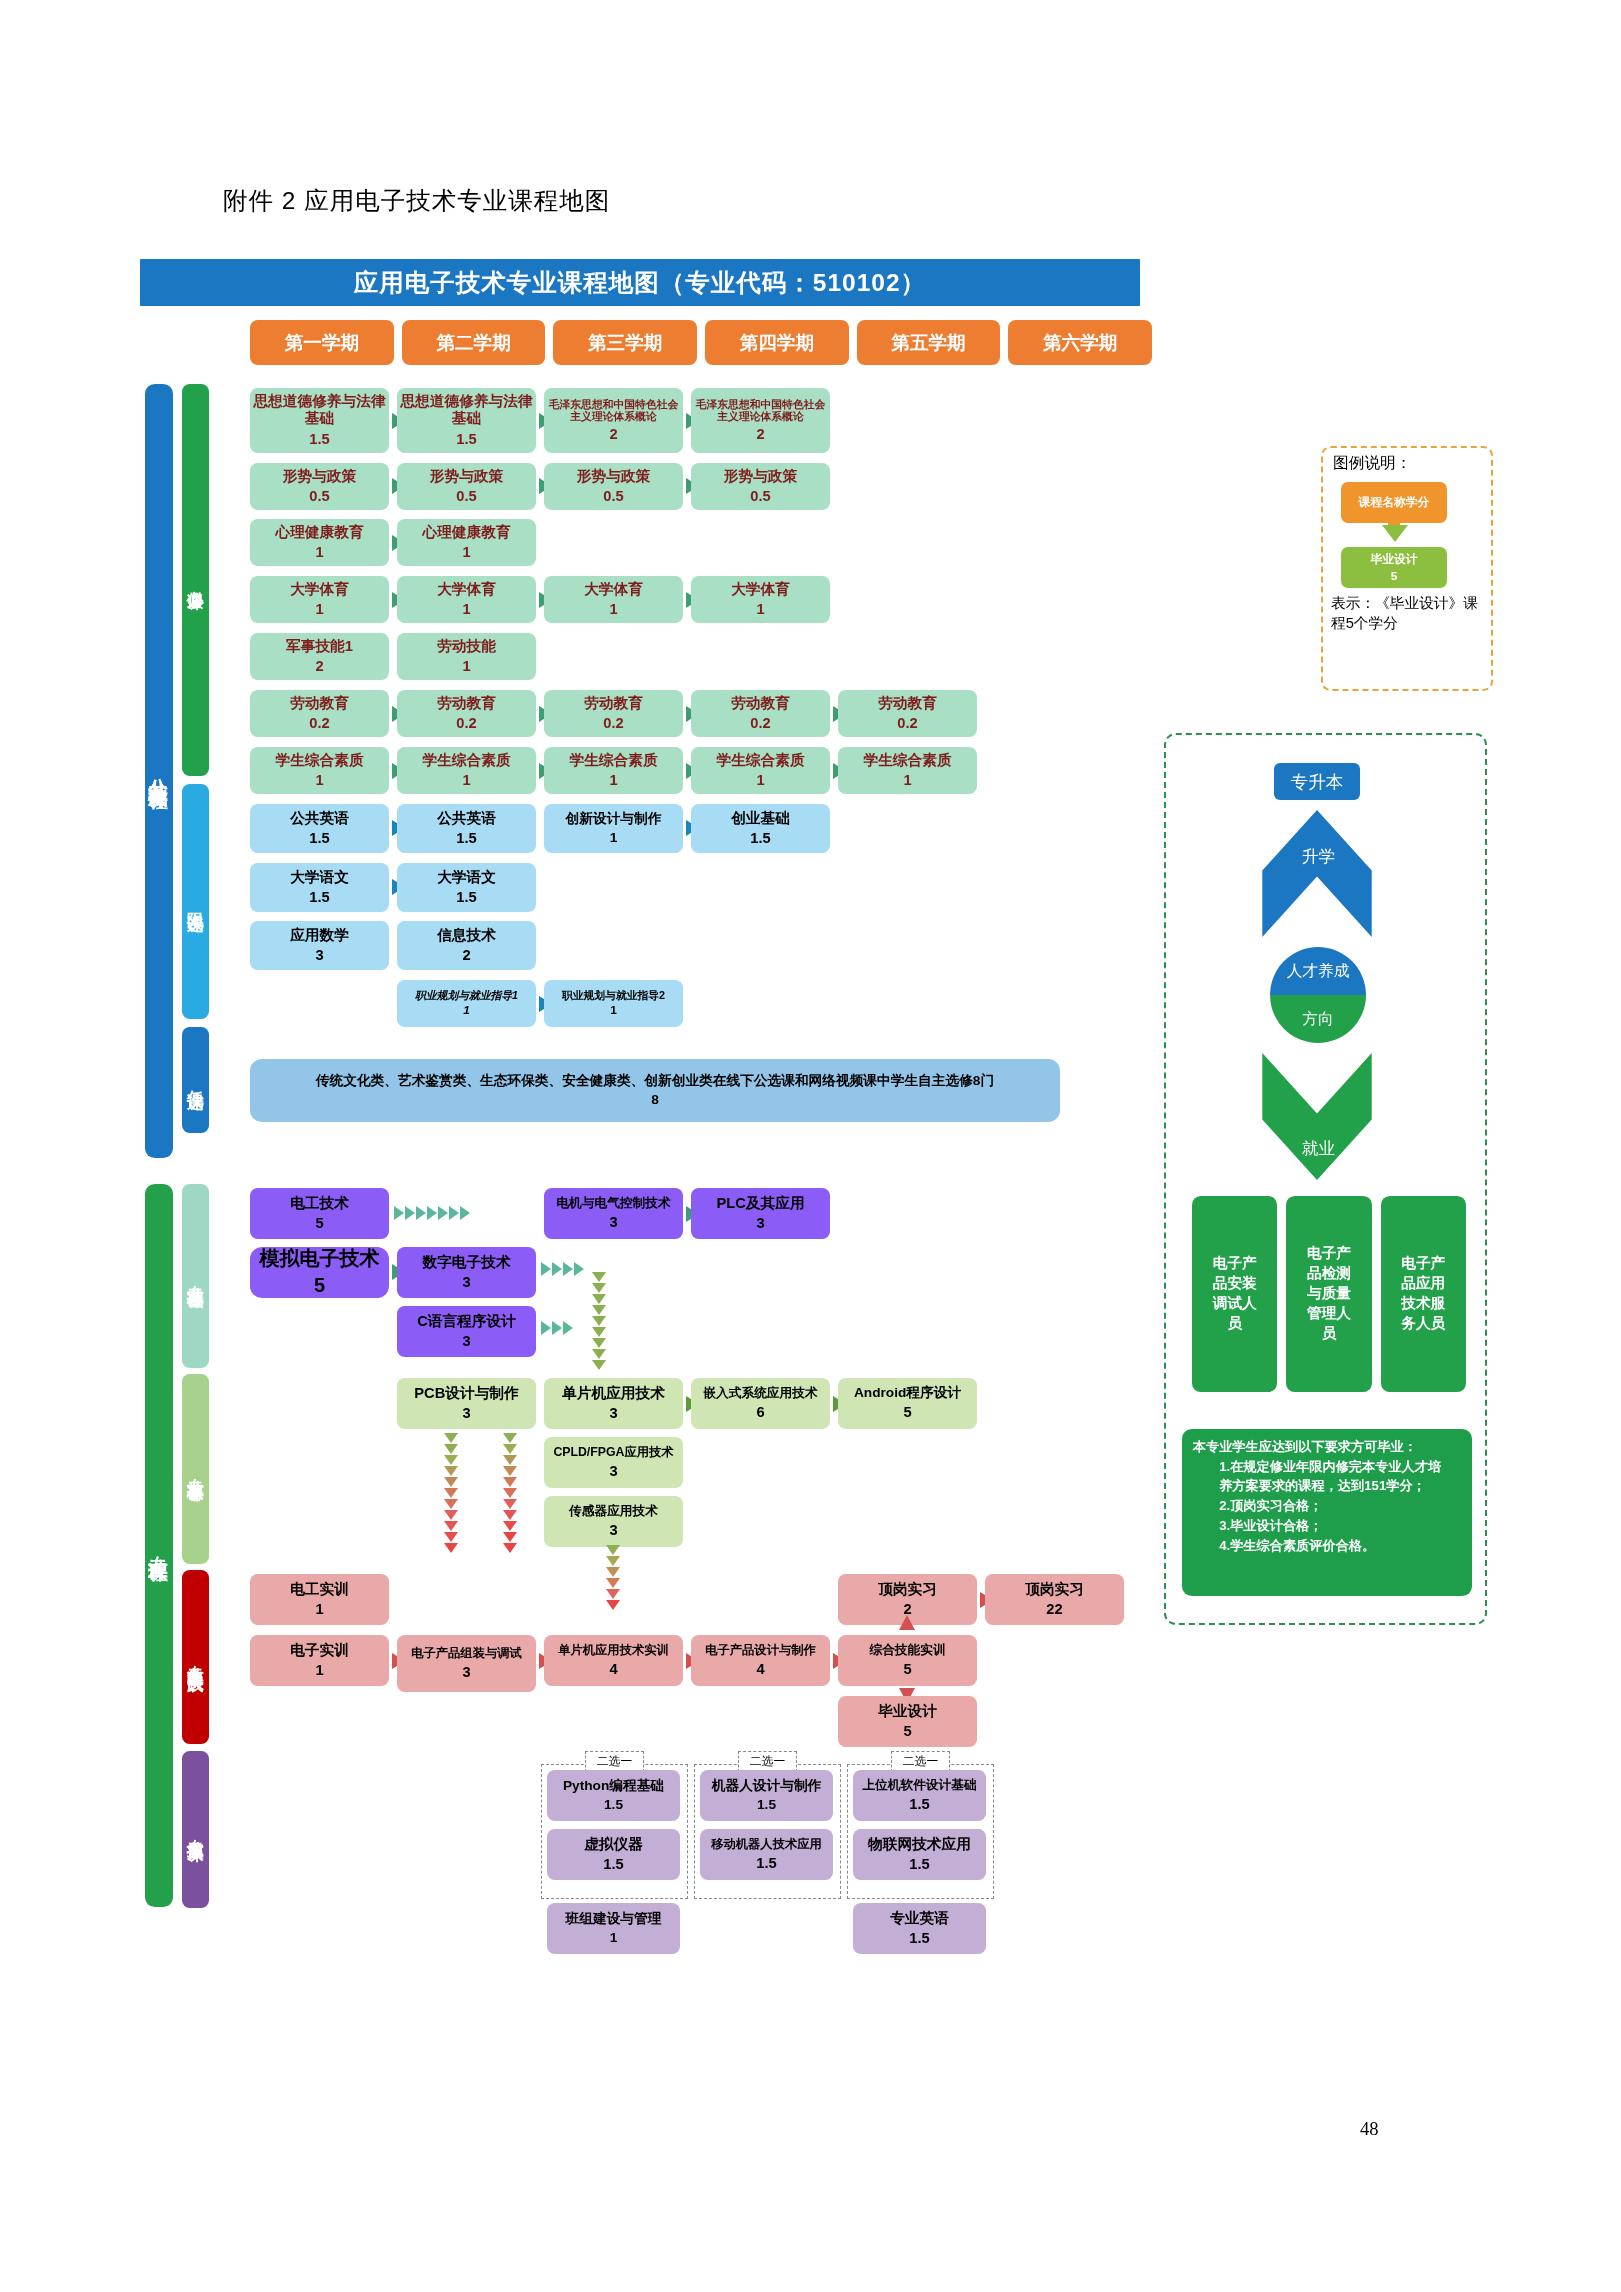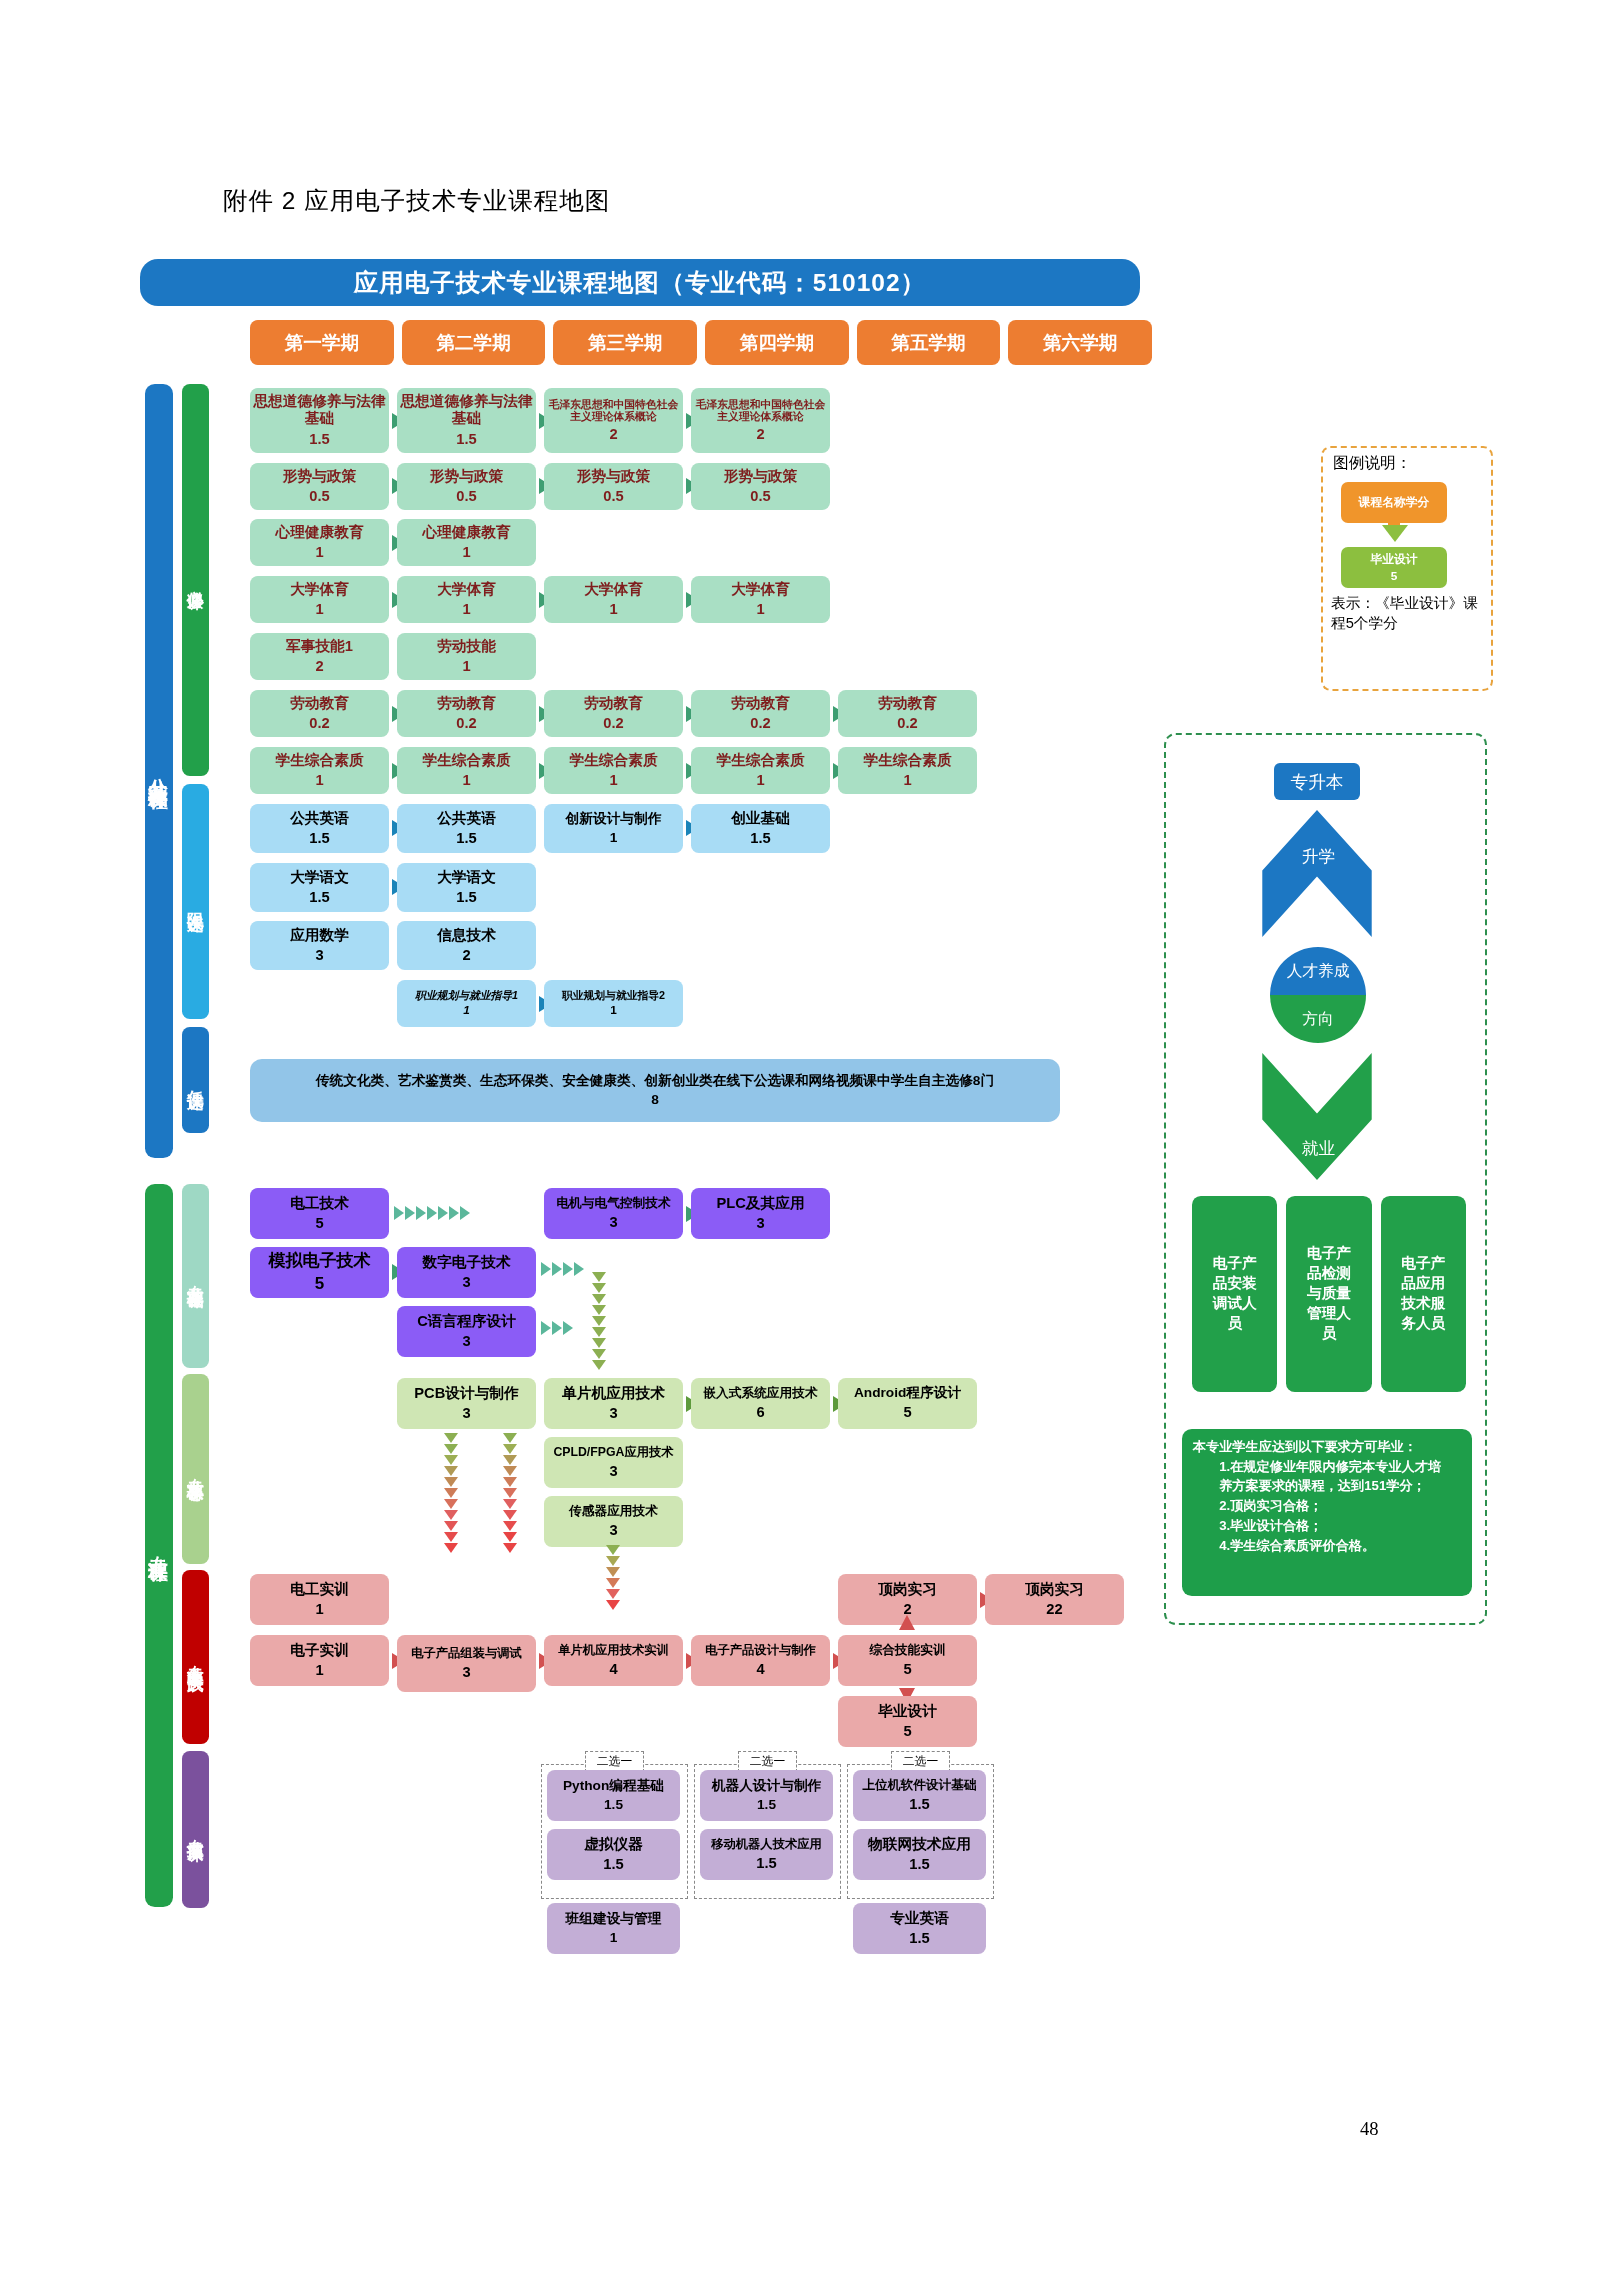--- a/index.html
+++ b/index.html
@@ -8,21 +8,21 @@
   .page{position:absolute;inset:0;}
 
   
   .abs{position:absolute;box-sizing:border-box;}
 
   
   #doc-title{left:223px;top:184px;font-size:24.5px;letter-spacing:1px;}
 
   
   #map-title{left:140px;top:259px;width:1000px;height:47px;background:#1C77C3;
-    border-radius:18px;color:#fff;font-size:24.5px;font-weight:bold;
+    border-radius:1px;color:#fff;font-size:24.5px;font-weight:bold;
     display:flex;align-items:center;justify-content:center;letter-spacing:1px;}
 
   
   #semester-row{left:250px;top:320px;width:902px;height:45px;display:flex;gap:7.8px;}
   .sem-tab{flex:1;background:#ED7D31;border-radius:7.8px;color:#fff;font-size:18.6px;
     font-weight:bold;display:flex;align-items:center;justify-content:center;}
 
   
   .vbar{border-radius:9.8px;color:#fff;font-weight:bold;
     display:flex;align-items:center;justify-content:center;text-align:center;
@@ -351,21 +351,21 @@
   <div class="abs cbox t-mgreen" style="left:544px;top:1188px;width:139px;height:51px;font-size:12.7px;">
     <span class="nm">电机与电气控制技术</span>
     <span class="cr" style="font-size:14.7px;">3</span>
   </div>
   <div class="chev abs chev-h" style="left:686px;top:1206px;border-left:13.7px solid #3E9E72;"></div>
   <div class="abs cbox t-mgreen" style="left:691px;top:1188px;width:139px;height:51px;font-size:14.7px;">
     <span class="nm">PLC及其应用</span>
     <span class="cr">3</span>
   </div>
 
-  <div class="abs cbox t-mgreen" style="left:250px;top:1247px;width:139px;height:51px;font-size:17px;">
+  <div class="abs cbox t-mgreen" style="left:250px;top:1247px;width:139px;height:51px;font-size:20px;border-radius:12px;">
     <span class="nm">模拟电子技术</span>
     <span class="cr">5</span>
   </div>
   <div class="chev abs chev-h" style="left:392px;top:1264px;border-left:13.7px solid #3E9E72;"></div>
   <div class="abs cbox t-mgreen" style="left:397px;top:1247px;width:139px;height:51px;font-size:14.7px;">
     <span class="nm">数字电子技术</span>
     <span class="cr">3</span>
   </div>
   <div class="chevrow" style="left:541px;top:1262px;">
     <i></i>

